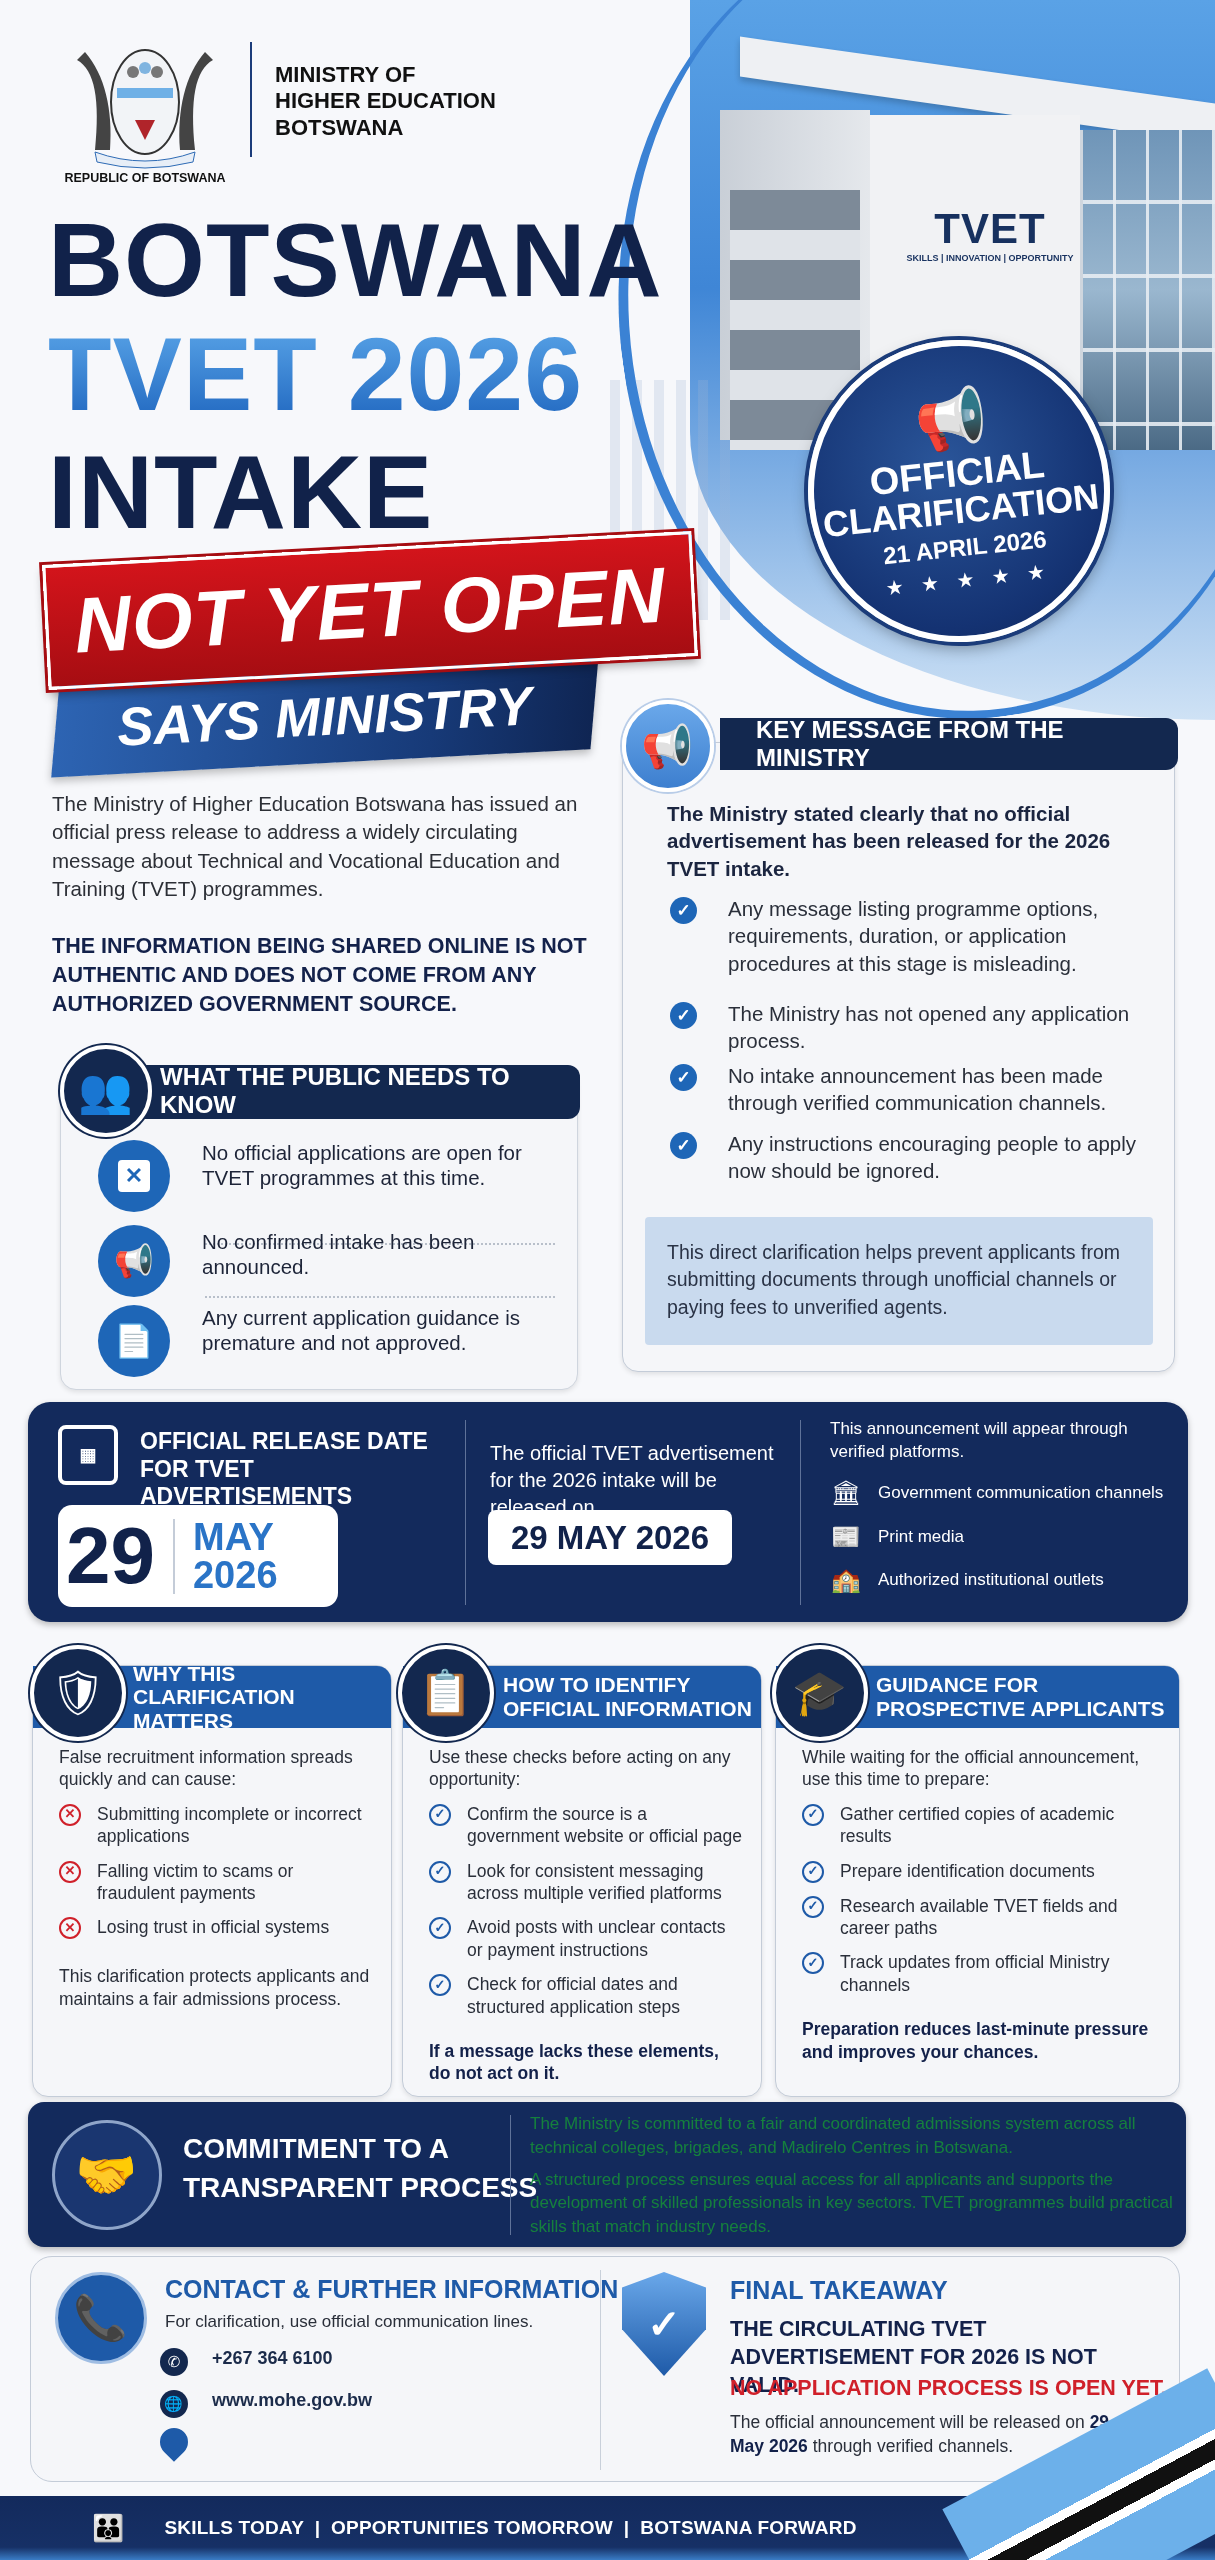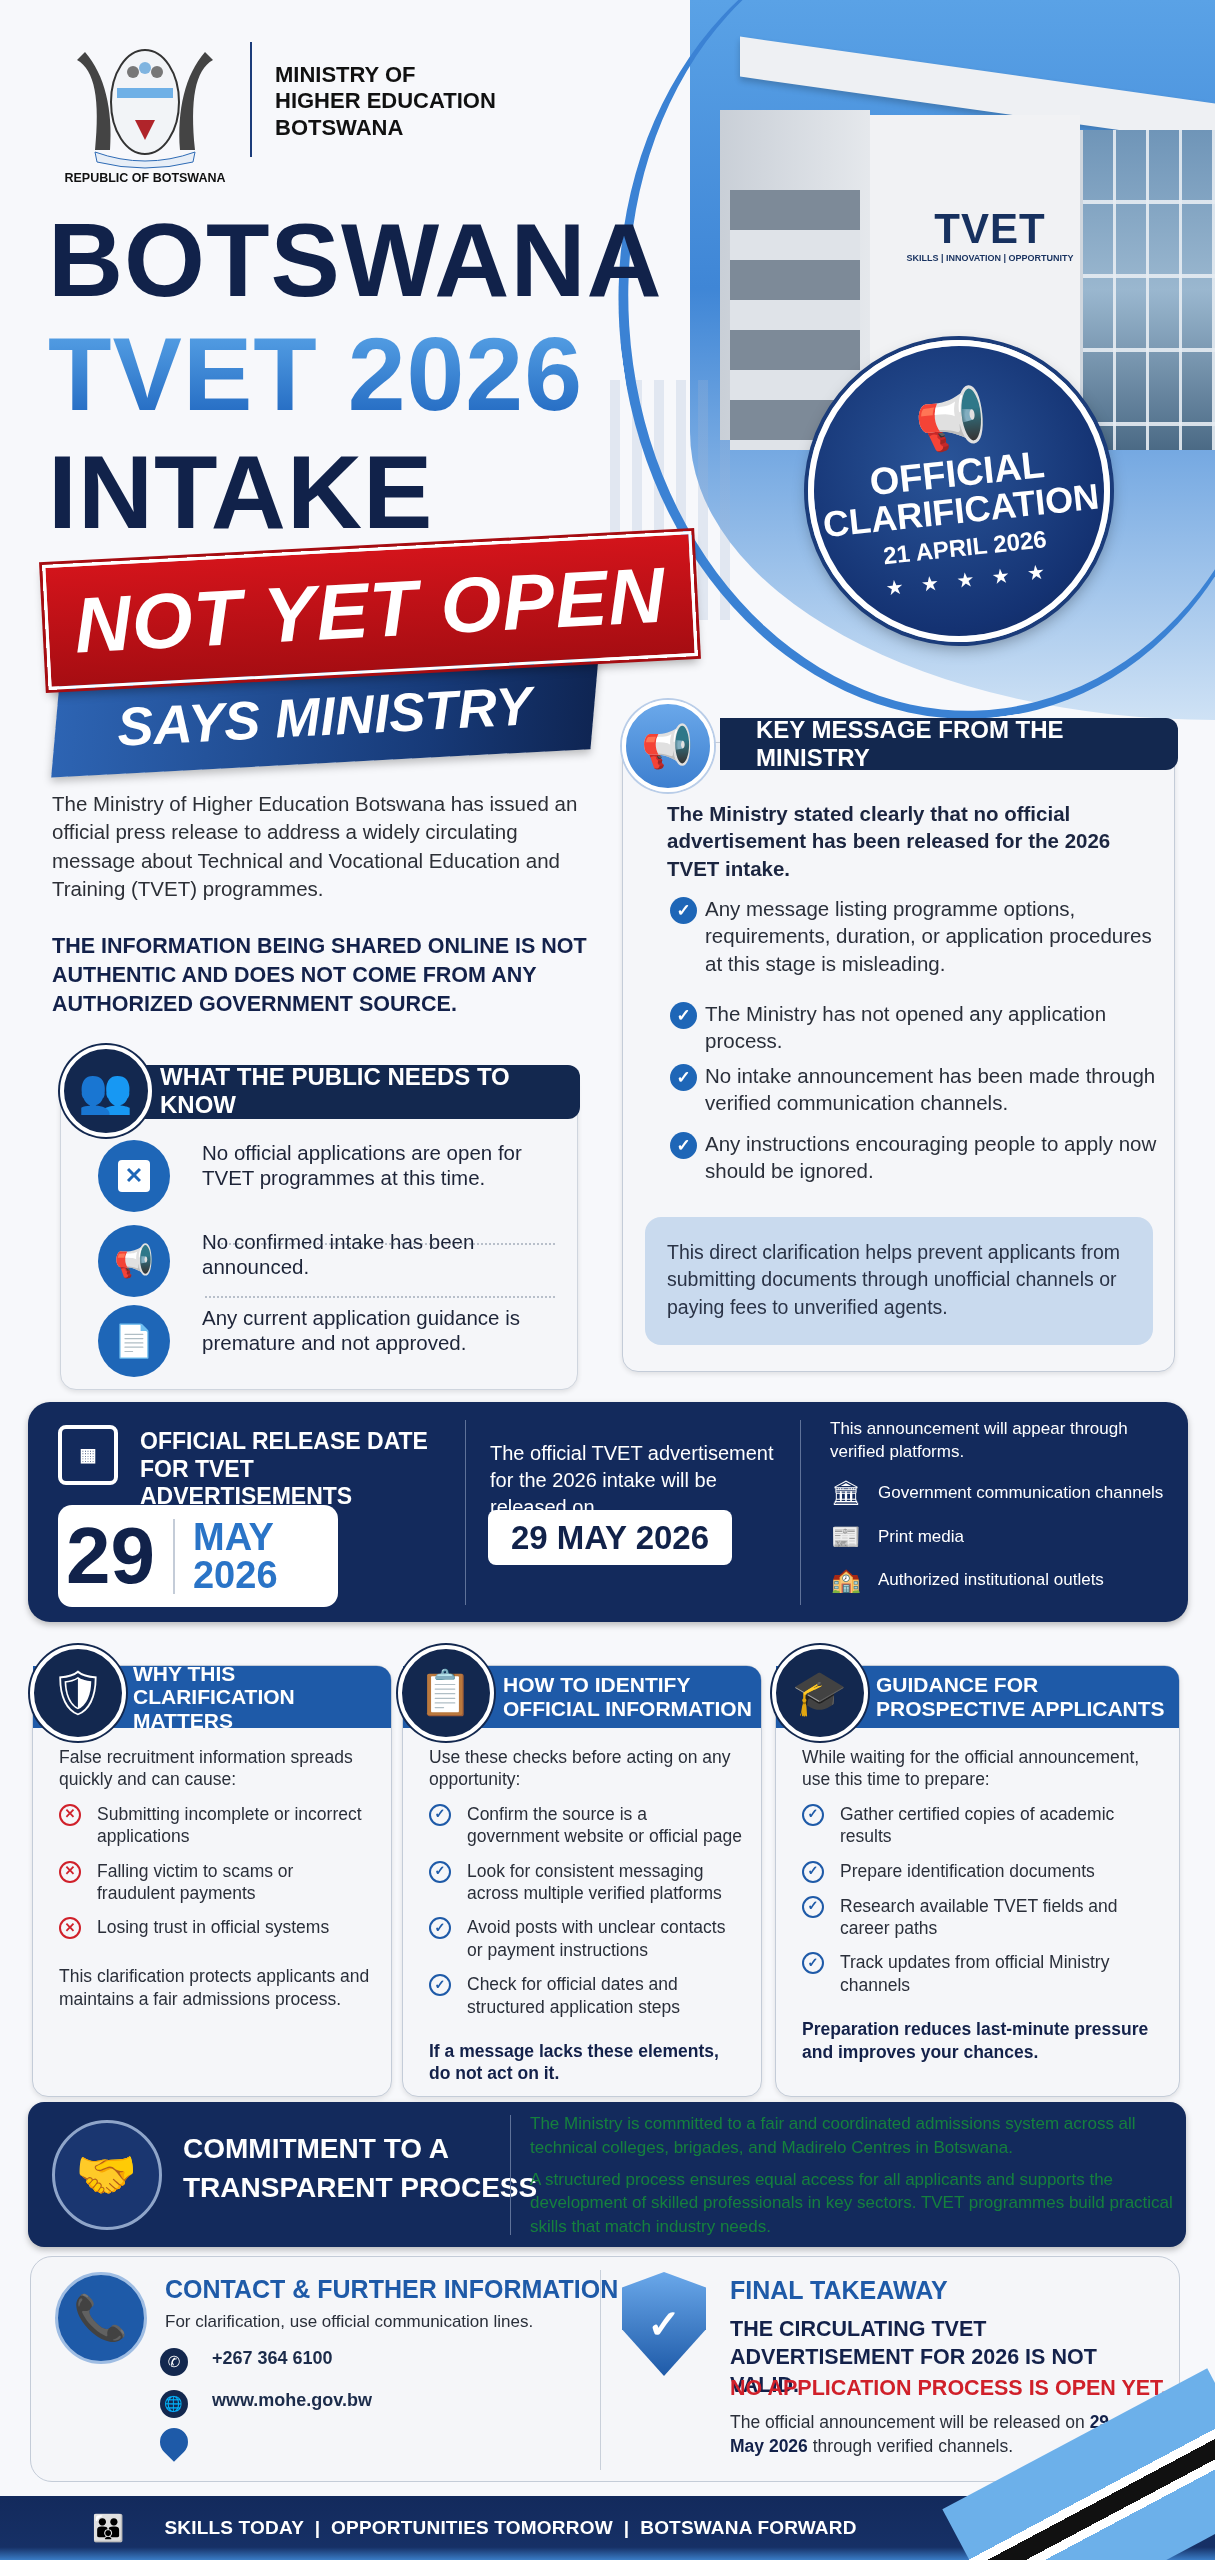--- a/index.html
+++ b/index.html
@@ -49,22 +49,22 @@
 .pub-item p{margin-left:32px;font-size:20.5px;line-height:1.22;color:#1d2438}
 .dots{left:205px;width:350px;border-top:2px dotted #b8bfca}
 
 .key-box{left:622px;top:742px;width:553px;height:630px;background:#f5f6f9;border:1.5px solid #c4ccd8;border-radius:16px;box-shadow:0 2px 5px rgba(0,0,0,.1)}
 .key-head{left:720px;top:718px;width:458px;height:52px;background:#13284f;border-radius:0 12px 12px 0;display:flex;align-items:center;padding-left:36px}
 .key-head span{color:#fff;font-size:24px;font-weight:900}
 .key-icon{left:622px;top:700px;width:92px;height:92px;border-radius:50%;background:linear-gradient(180deg,#6aa8ea,#3d7fcf);border:4px solid #fff;box-shadow:0 0 0 2px #b9cde8;display:flex;align-items:center;justify-content:center;font-size:42px}
 .key-lead{left:667px;top:800px;width:480px;font-size:20.5px;font-weight:700;line-height:1.34;color:#1b2540}
 .chk{left:670px;width:490px;display:flex;align-items:flex-start}
 .chk .ci{width:27px;height:27px;border-radius:50%;background:#1e66b7;color:#fff;font-size:17px;font-weight:900;display:flex;align-items:center;justify-content:center;flex-shrink:0;margin-top:2px}
-.chk p{margin-left:8px;font-size:20.5px;line-height:1.34;color:#2a2f3a}
-.note{left:645px;top:1217px;width:508px;height:128px;background:#c9daee;border-radius:16px;padding:22px 22px;font-size:19.5px;line-height:1.4;color:#2a3346}
+.chk p{margin-left:31px;font-size:20.5px;line-height:1.34;color:#2a2f3a}
+.note{left:645px;top:1217px;width:508px;height:128px;background:#c9daee;border-radius:4px;padding:22px 22px;font-size:19.5px;line-height:1.4;color:#2a3346}
 
 .rel{left:28px;top:1402px;width:1160px;height:220px;background:#132a5c;border-radius:22px;box-shadow:0 3px 6px rgba(0,0,0,.25)}
 .rel-cal{left:58px;top:1425px;width:60px;height:60px;border:4px solid #fff;border-radius:8px;color:#fff;display:flex;align-items:center;justify-content:center;font-size:18px;font-weight:900}
 .rel-title{left:140px;top:1428px;font-size:23px;font-weight:900;color:#fff;line-height:1.2}
 .rel-date{left:58px;top:1505px;width:280px;height:102px;background:#fff;border-radius:14px;display:flex;align-items:center}
 .rel-date .d{font-size:80px;font-weight:900;color:#11224a;margin-left:8px;line-height:1}
 .rel-date .sep{width:2px;height:75px;background:#c4ccd8;margin:0 18px}
 .rel-date .m{font-size:38px;font-weight:900;color:#2a74c7;line-height:1}
 .vdiv{width:1px;background:#5f7299}
 .rel-mid{left:490px;top:1440px;width:300px;font-size:20px;color:#fff;line-height:1.35}

